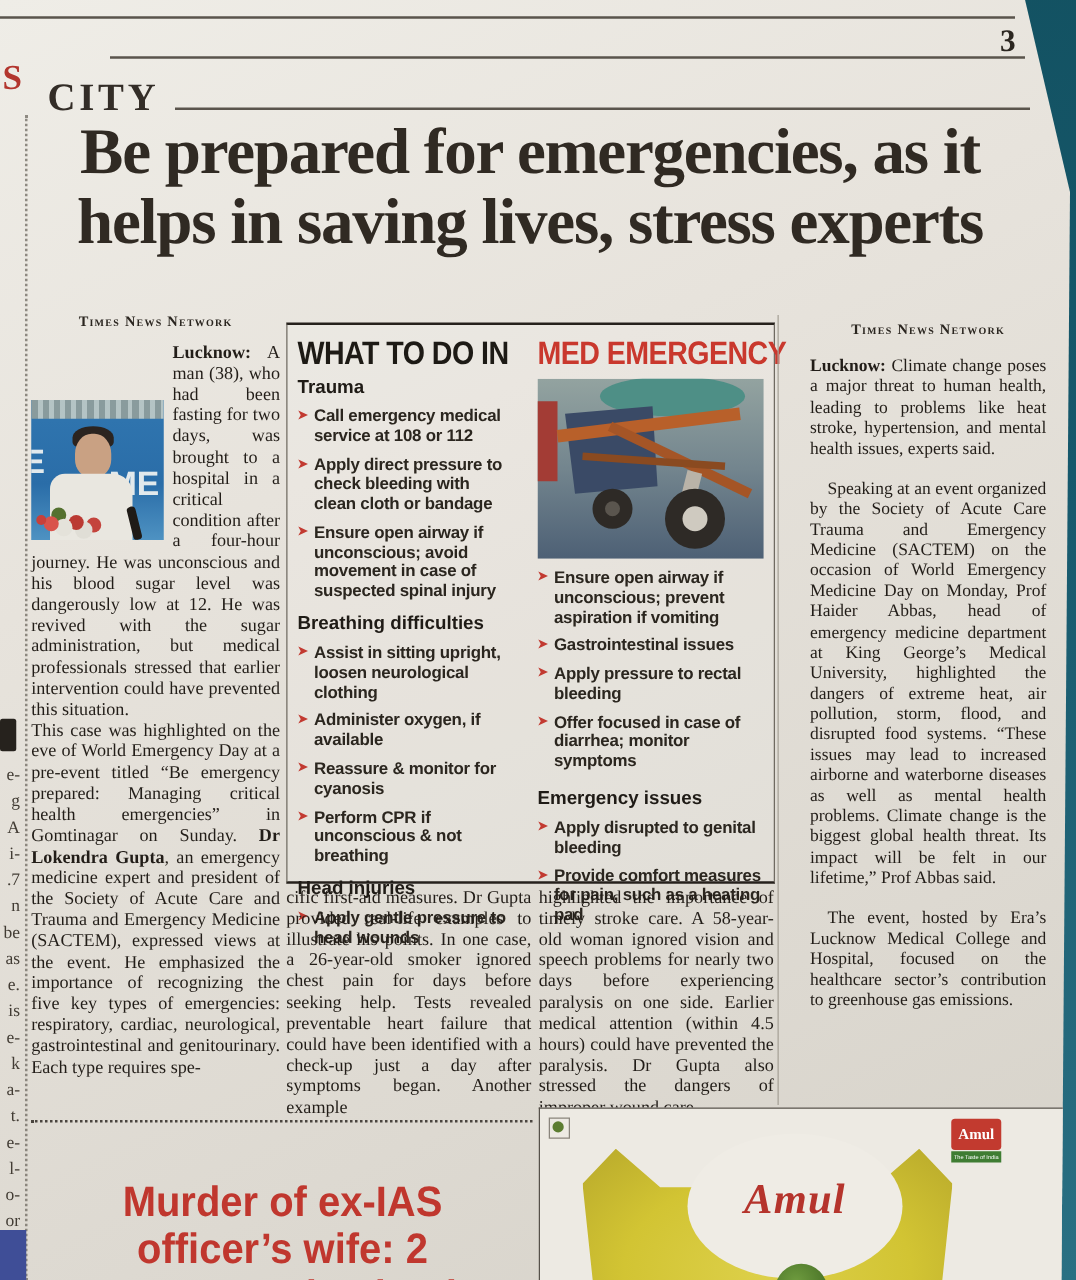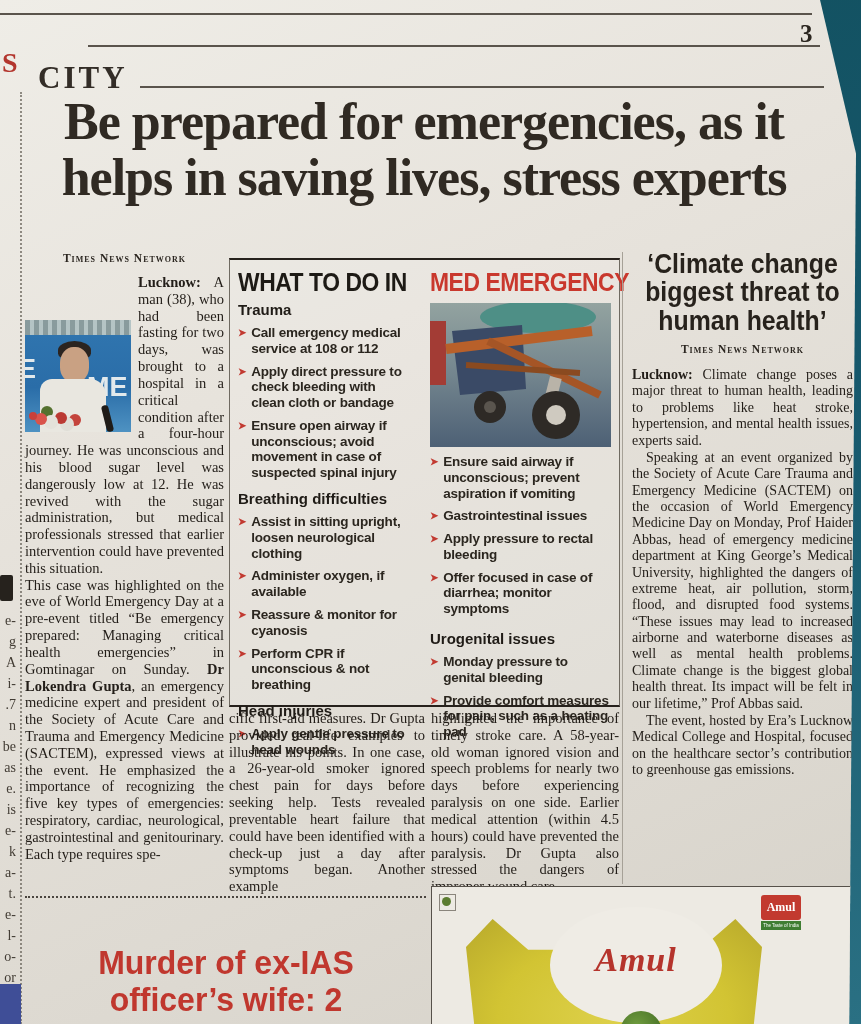--- a/index.html
+++ b/index.html
@@ -50,21 +50,21 @@
   .ib-item .ar{color:#c23a31;font-size:10px;padding-top:2px;flex:0 0 auto;}
   .ib-photo{width:181px;height:144px;margin-top:4px;}
   .contcol1{position:absolute;left:229px;top:710px;width:196px;}
   .contcol2{position:absolute;left:431px;top:710px;width:188px;}
   .vrule{position:absolute;left:622px;top:252px;width:1px;height:632px;background:#a6a197;}
   .climate{position:absolute;left:632px;top:250px;width:221px;}
   .climate-head{text-align:center;font:bold 27px/1.05 "Liberation Sans",sans-serif;color:#27221c;}
   .climate-head span{display:inline-block;transform:scaleX(.92);}
   .climate .byline{margin:8px 0 12px;}
   .climate .bodytxt{font-size:14px;line-height:1.17;}
-  .climate p{margin:0;}
+  .climate p{margin:16px;}
   .climate p + p{text-indent:14px;margin-top:1px;}
   .dotrule{position:absolute;left:25px;top:896px;width:401px;border-top:2px dotted #4a453f;}
   .murder{position:absolute;left:25px;top:944px;width:402px;}
   .murder-head{text-align:center;font:bold 34px/1.1 "Liberation Sans",sans-serif;color:#c0372e;}
   .murder-head span{display:inline-block;transform:scaleX(.94);}
   .ad{position:absolute;left:431px;top:886px;width:421px;height:138px;box-sizing:border-box;
     border:1.5px solid #56514a;border-bottom:none;background:#edeae3;overflow:hidden;}
   .ad-dot-box{position:absolute;left:7px;top:7px;width:15px;height:15px;border:1px solid #8a857c;}
   .ad-dot{position:absolute;left:2px;top:2px;width:9px;height:9px;border-radius:50%;background:#5c7d31;}
   .ad-logo{position:absolute;right:50px;top:8px;width:40px;}
@@ -207,54 +207,53 @@
               <line x1="36" y1="62" x2="150" y2="70" stroke="#8a4a20" stroke-width="6"></line>
               <rect x="116" y="74" width="12" height="32" fill="#b9b3a8" transform="rotate(14 122 90)"></rect>
               <circle cx="60" cy="104" r="16" fill="#2e2a26"></circle>
                 <circle cx="60" cy="104" r="6" fill="#5a554e"></circle>
               <circle cx="126" cy="112" r="24" fill="#2e2a26"></circle>
                 <circle cx="126" cy="112" r="10" fill="#cfcac0"></circle>
             </svg>
           </div>
           <div class="ib-item">
               <span class="ar">➤</span>
-              <span>Ensure said airway if unconscious; prevent aspiration if vomiting</span>
+              <span>Ensure open airway if unconscious; prevent aspiration if vomiting</span>
             </div>
           <div class="ib-item">
               <span class="ar">➤</span>
               <span>Gastrointestinal issues</span>
             </div>
           <div class="ib-item">
               <span class="ar">➤</span>
               <span>Apply pressure to rectal bleeding</span>
             </div>
           <div class="ib-item">
               <span class="ar">➤</span>
               <span>Offer focused in case of diarrhea; monitor symptoms</span>
             </div>
-          <div class="ib-h" style="margin-top:13px;">Urogenital issues</div>
-          <div class="ib-item">
-              <span class="ar">➤</span>
-              <span>Monday pressure to genital bleeding</span>
+          <div class="ib-h" style="margin-top:13px;">Emergency issues</div>
+          <div class="ib-item">
+              <span class="ar">➤</span>
+              <span>Apply disrupted to genital bleeding</span>
             </div>
           <div class="ib-item">
               <span class="ar">➤</span>
               <span>Provide comfort measures for pain, such as a heating pad</span>
             </div>
         </div>
       </div>
     </div>
 
     <div class="contcol1 bodytxt">cific first-aid measures. Dr Gupta provided real-life examples to illustrate his points. In one case, a 26-year-old smoker ignored chest pain for days before seeking help. Tests revealed preventable heart failure that could have been identified with a check-up just a day after symptoms began. Another example</div>
     <div class="contcol2 bodytxt">highlighted the importance of timely stroke care. A 58-year-old woman ignored vision and speech problems for nearly two days before experiencing paralysis on one side. Earlier medical attention (within 4.5 hours) could have prevented the paralysis. Dr Gupta also stressed the dangers of improper wound care.</div>
 
     <div class="vrule"></div>
 
     <div class="climate">
-      <div class="climate-head"><span>‘Climate change biggest threat to human health’</span></div>
       <div class="byline">Times News Network</div>
       <div class="bodytxt">
         <p><span class="dl">Lucknow:</span> <span>Climate change poses a major threat to human health, leading to problems like heat stroke, hypertension, and mental health issues, experts said.</span></p>
         <p>Speaking at an event organized by the Society of Acute Care Trauma and Emergency Medicine (SACTEM) on the occasion of World Emergency Medicine Day on Monday, Prof Haider Abbas, head of emergency medicine department at King George’s Medical University, highlighted the dangers of extreme heat, air pollution, storm, flood, and disrupted food systems. “These issues may lead to increased airborne and waterborne diseases as well as mental health problems. Climate change is the biggest global health threat. Its impact will be felt in our lifetime,” Prof Abbas said.</p>
         <p>The event, hosted by Era’s Lucknow Medical College and Hospital, focused on the healthcare sector’s contribution to greenhouse gas emissions.</p>
       </div>
     </div>
 
     <div class="dotrule"></div>
 

